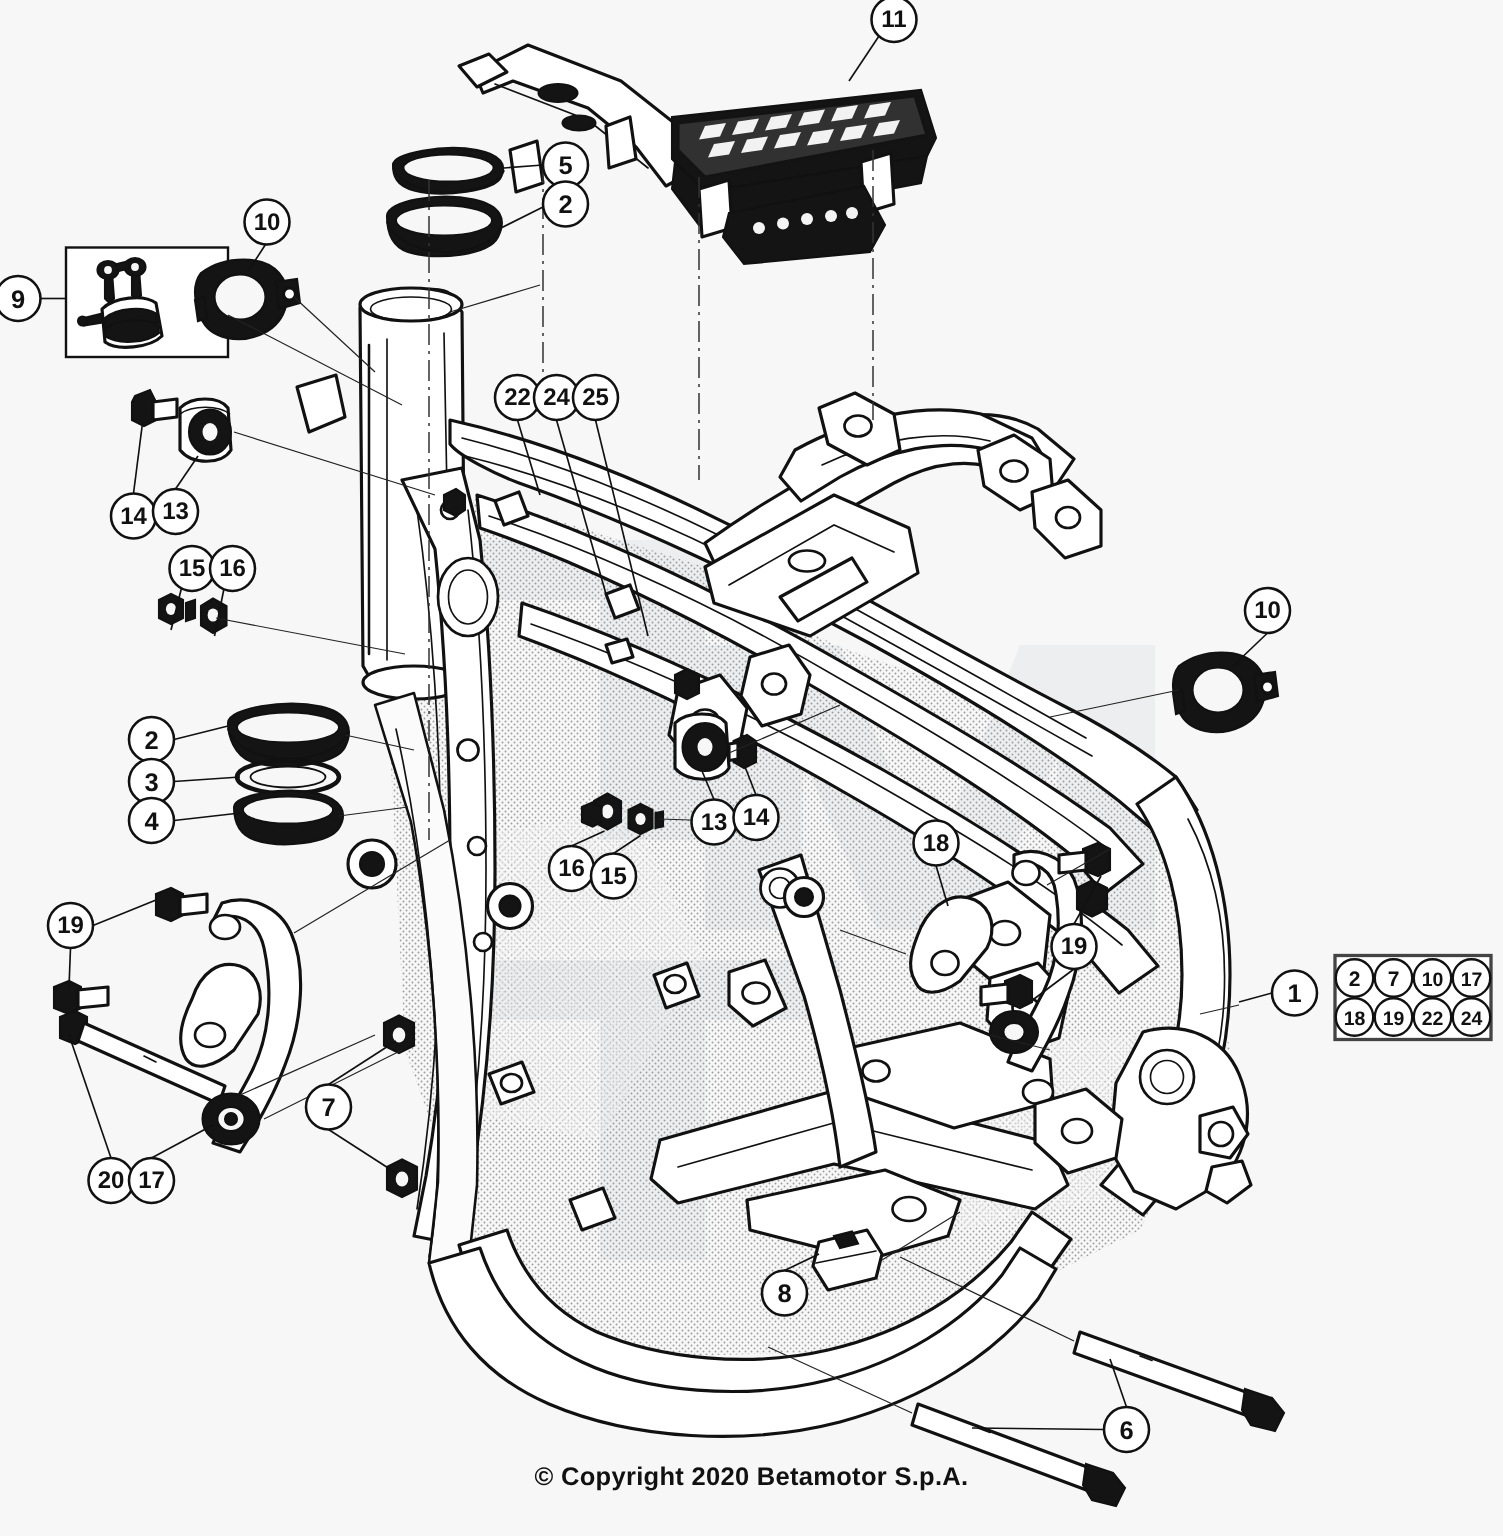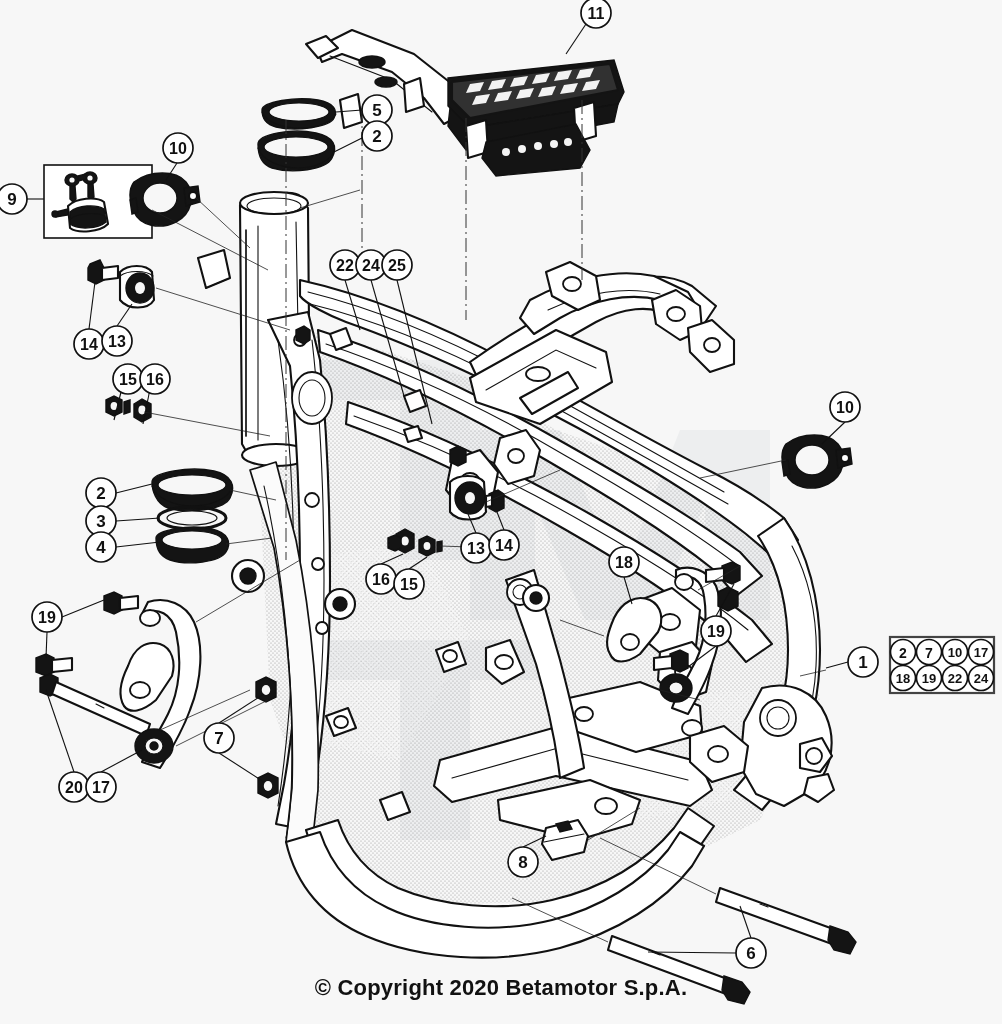--- a/index.html
+++ b/index.html
@@ -44,21 +44,21 @@
   .part-dark{fill:#141414;stroke:#111111;stroke-width:1.4;}
   .part-line{fill:none;stroke:#111111;stroke-width:1.7;stroke-linecap:round;}
   .part-line-thin{fill:none;stroke:#111111;stroke-width:1.1;stroke-linecap:round;}
   .part-hole{fill:#ffffff;stroke:#111111;stroke-width:1.8;}
 
   #copyright{
     position:absolute;
     left:0;right:0;
     top:975px;
     text-align:center;
-    font-size:22px;
+    font-size:17px;
     font-weight:bold;
     color:#111111;
     letter-spacing:.2px;
     font-family:"Liberation Sans", sans-serif;
   }
 </style>
 </head>
 <body>
 
 <div id="stage">

